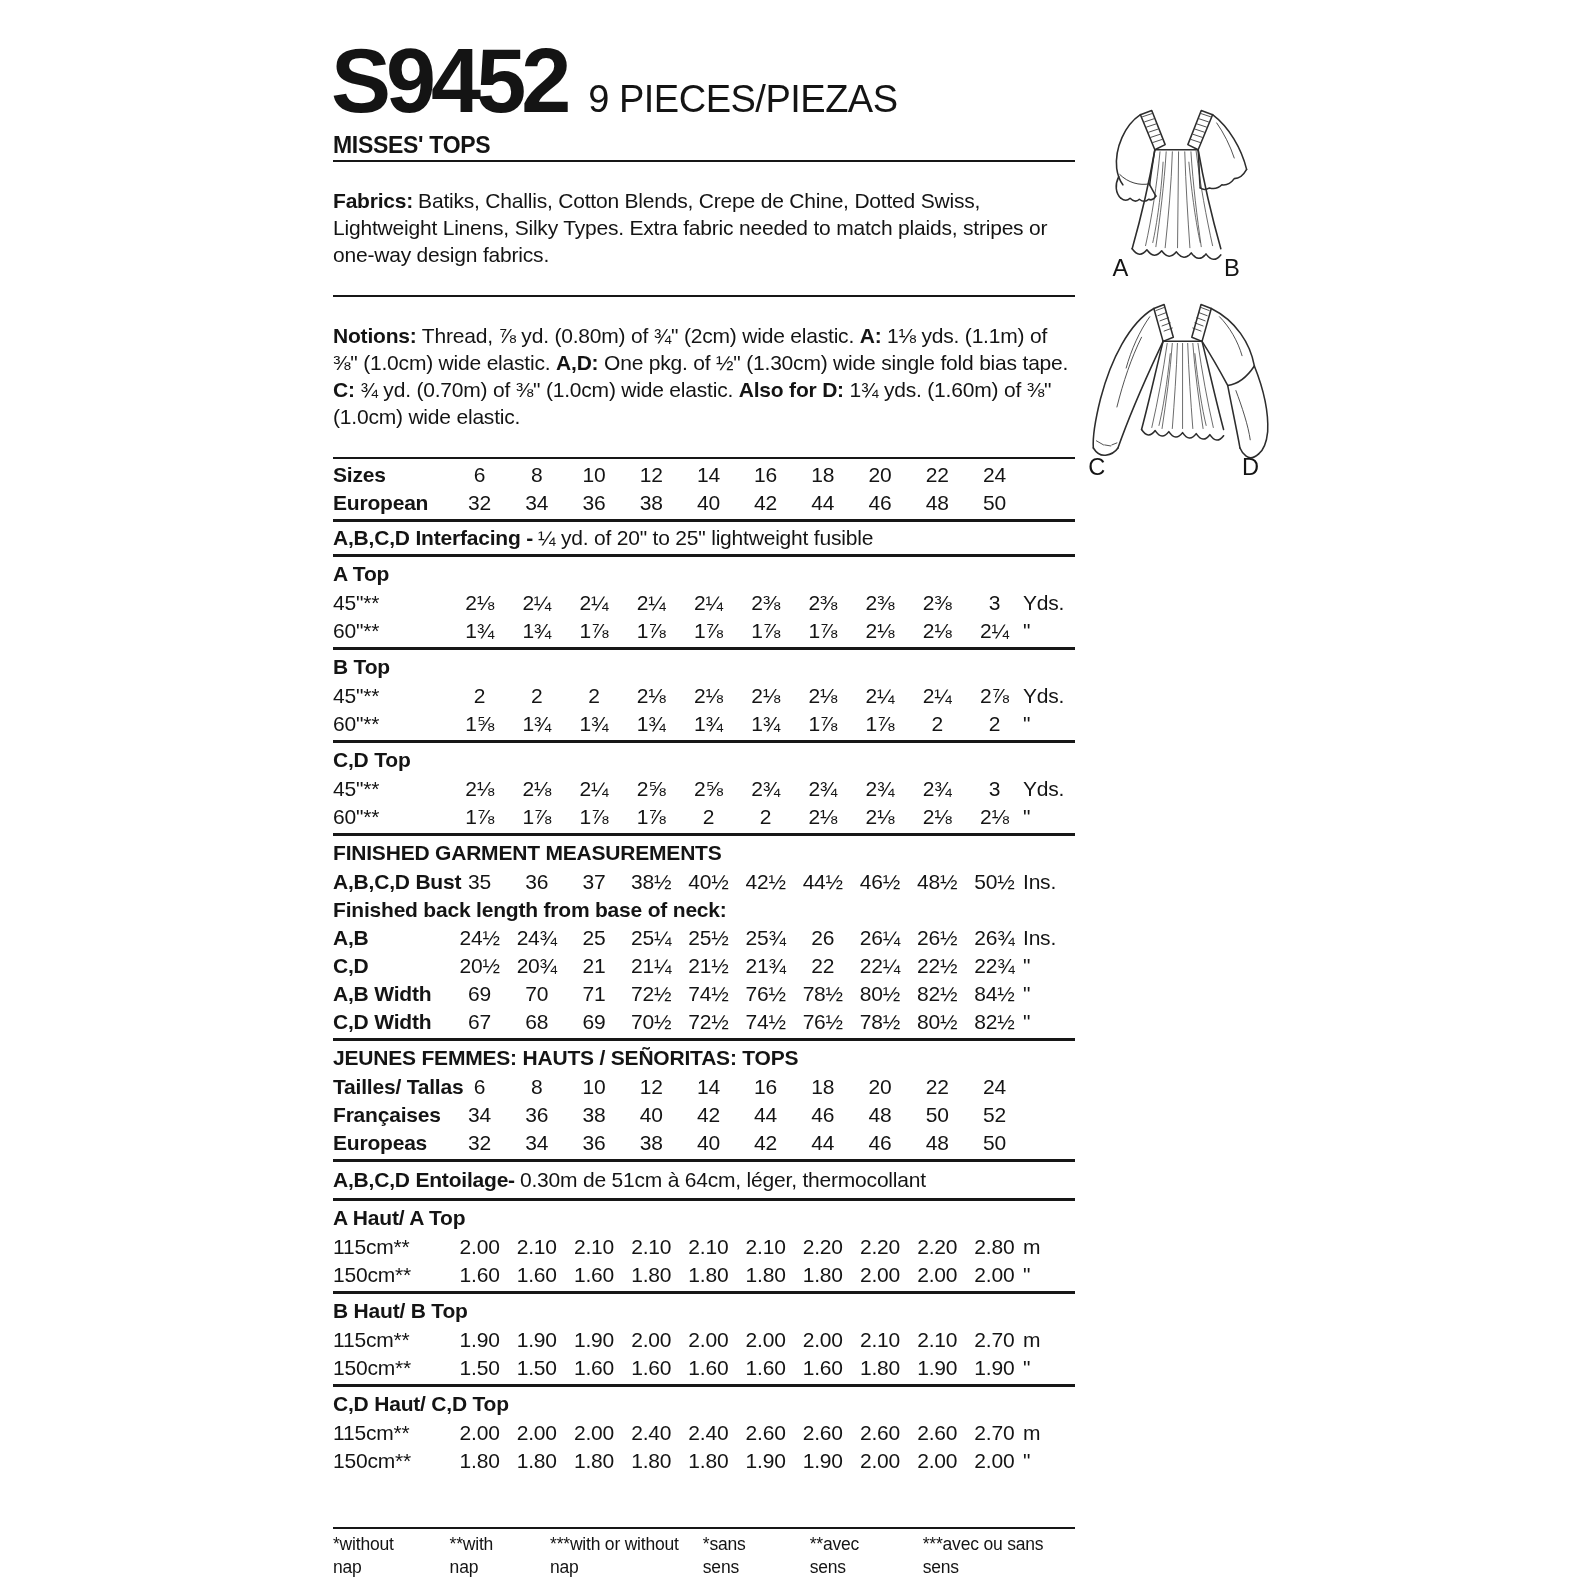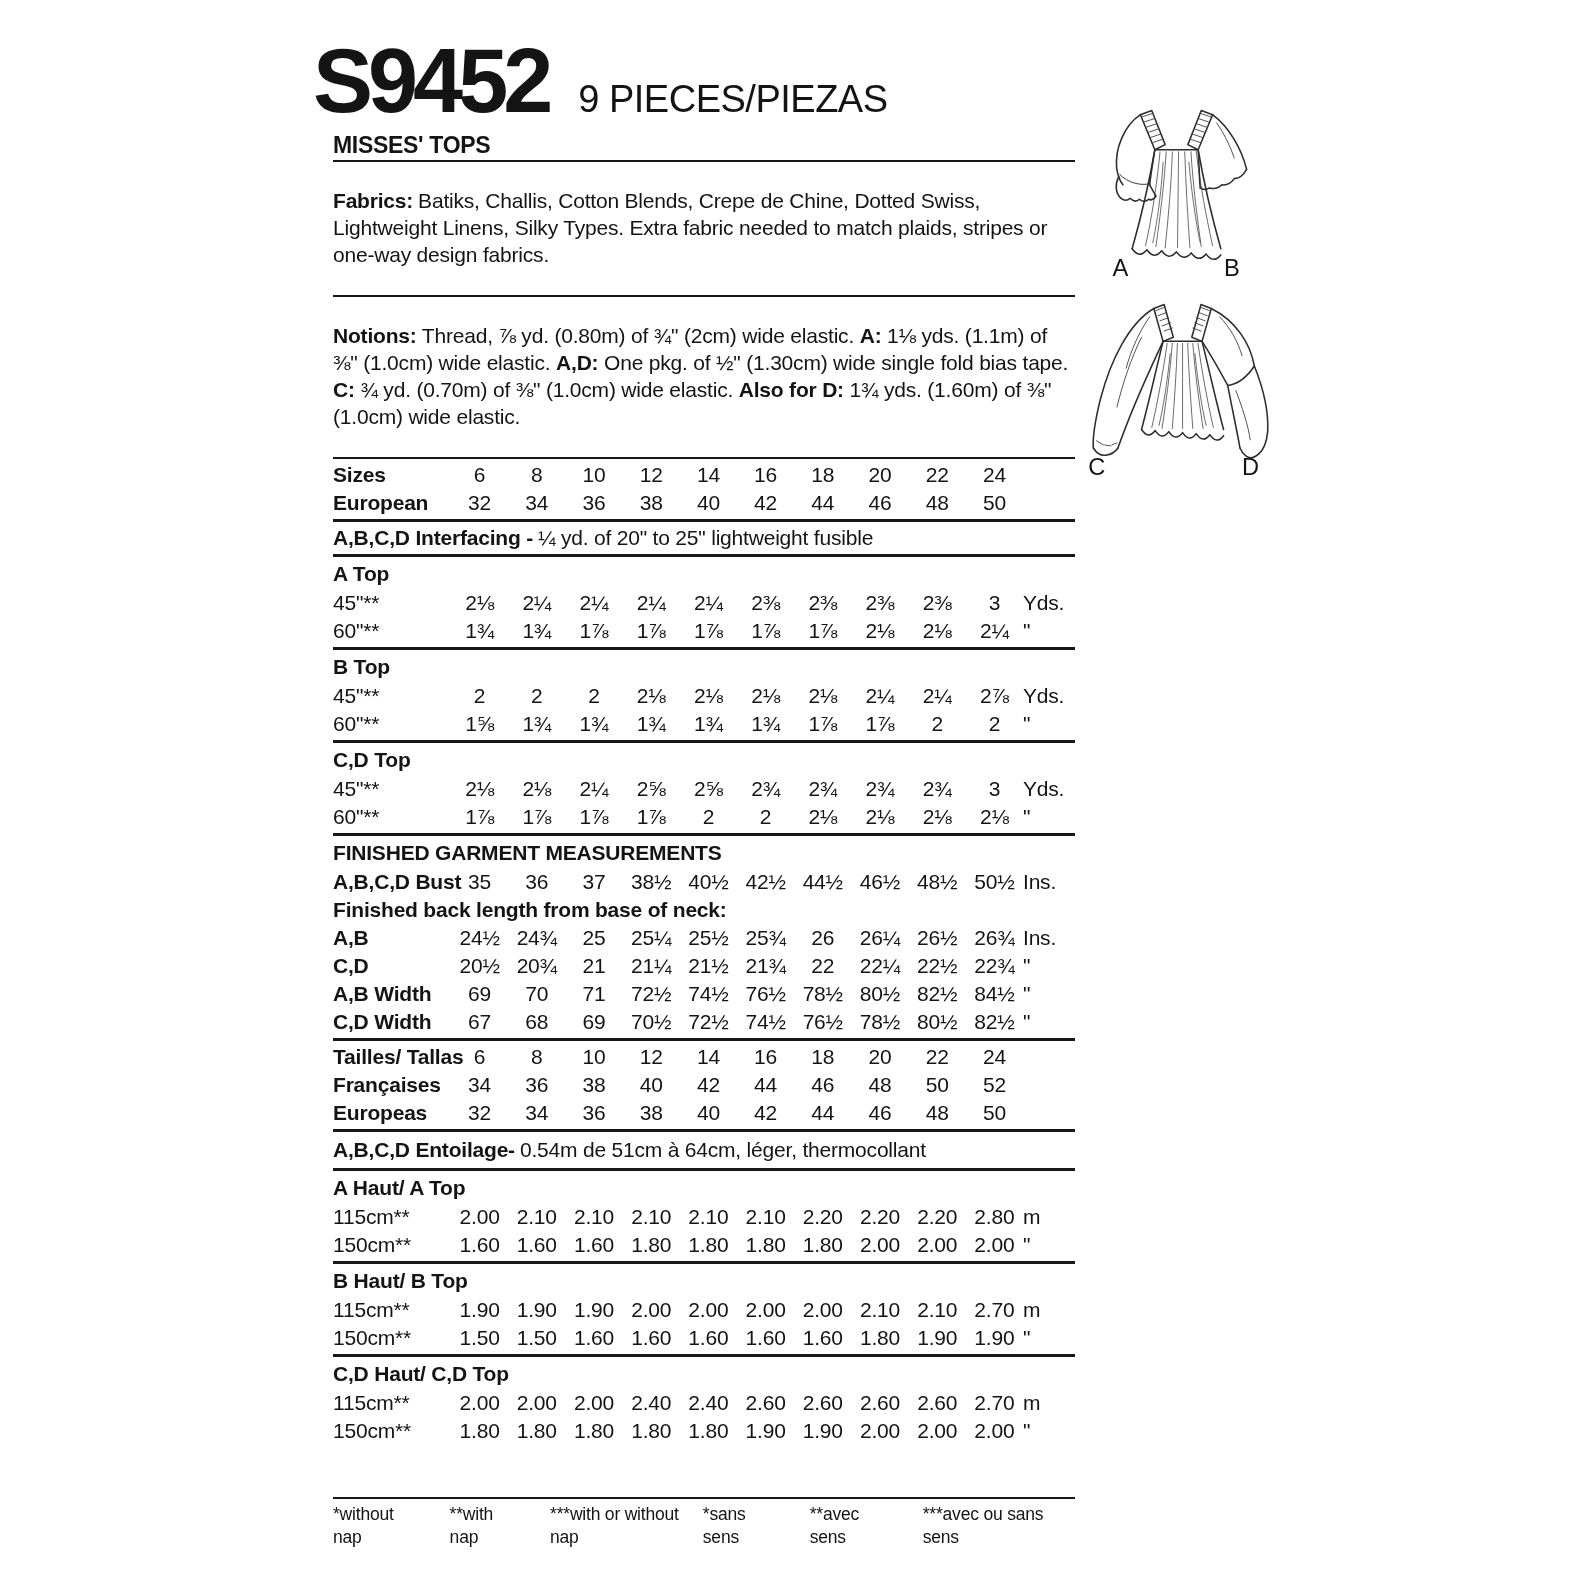--- a/index.html
+++ b/index.html
@@ -1,21 +1,21 @@
 <!DOCTYPE html>
 <html><head>
 <meta charset="utf-8">
 <style>
   html,body{margin:0;padding:0;}
   body{
     width:1588px;height:1588px;background:#ffffff;color:#141414;
     font-family:"Liberation Sans","DejaVu Sans",sans-serif;
     position:relative;overflow:hidden;letter-spacing:-0.2px;
   }
-  .masthead{position:absolute;left:313px;top:44px;display:flex;align-items:baseline;gap:30px;justify-content:space-between;}
+  .masthead{position:absolute;left:331px;top:44px;display:flex;align-items:baseline;gap:22px;justify-content:space-between;}
   .pattern-number{font-size:90px;font-weight:bold;letter-spacing:-5px;line-height:0.84;}
   .pieces{font-size:38px;font-weight:normal;letter-spacing:-0.5px;}
 
   .content{position:absolute;left:333px;top:130px;width:742px;font-size:21px;}
   .doc-title{font-weight:bold;font-size:23px;line-height:30px;letter-spacing:-0.3px;}
   .rule{height:2px;background:#171717;}
   .rule.thick{height:3px;}
   .para{line-height:27px;padding:4px 0 6px 0;}
   .para .lbl{font-weight:bold;margin-right:5px;}
   .bold{font-weight:bold;text-align:center;}
@@ -351,20 +351,21 @@
           <div class="tcell">78½</div>
           <div class="tcell">80½</div>
           <div class="tcell">82½</div>
           <div class="tunit">"</div>
         </div>
       </div>
   </div>
   <div class="rule thick"></div>
 
   <div class="sect">
+    <div class="theading">JEUNES FEMMES: HAUTS / SEÑORITAS: TOPS</div>
     <div>
         <div class="trow">
           <div class="tlabel bold">Tailles/ Tallas</div>
           <div class="tcell">6</div>
           <div class="tcell">8</div>
           <div class="tcell">10</div>
           <div class="tcell">12</div>
           <div class="tcell">14</div>
           <div class="tcell">16</div>
           <div class="tcell">18</div>
@@ -399,21 +400,21 @@
           <div class="tcell">46</div>
           <div class="tcell">48</div>
           <div class="tcell">50</div>
           <div class="tunit"></div>
         </div>
       </div>
   </div>
   <div class="rule thick"></div>
 
   <div class="sect">
-    <div class="iline"><span class="lbl">A,B,C,D Entoilage-</span><span>0.54m de 51cm à 64cm, léger, thermocollant</span></div>
+    <div class="iline"><span class="lbl">A,B,C,D Entoilage-</span><span>0.30m de 51cm à 64cm, léger, thermocollant</span></div>
   </div>
   <div class="rule thick"></div>
 
   <div class="sect">
     <div class="theading">A Haut/ A Top</div>
     <div>
         <div class="trow">
           <div class="tlabel">115cm**</div>
           <div class="tcell">2.00</div>
           <div class="tcell">2.10</div>

